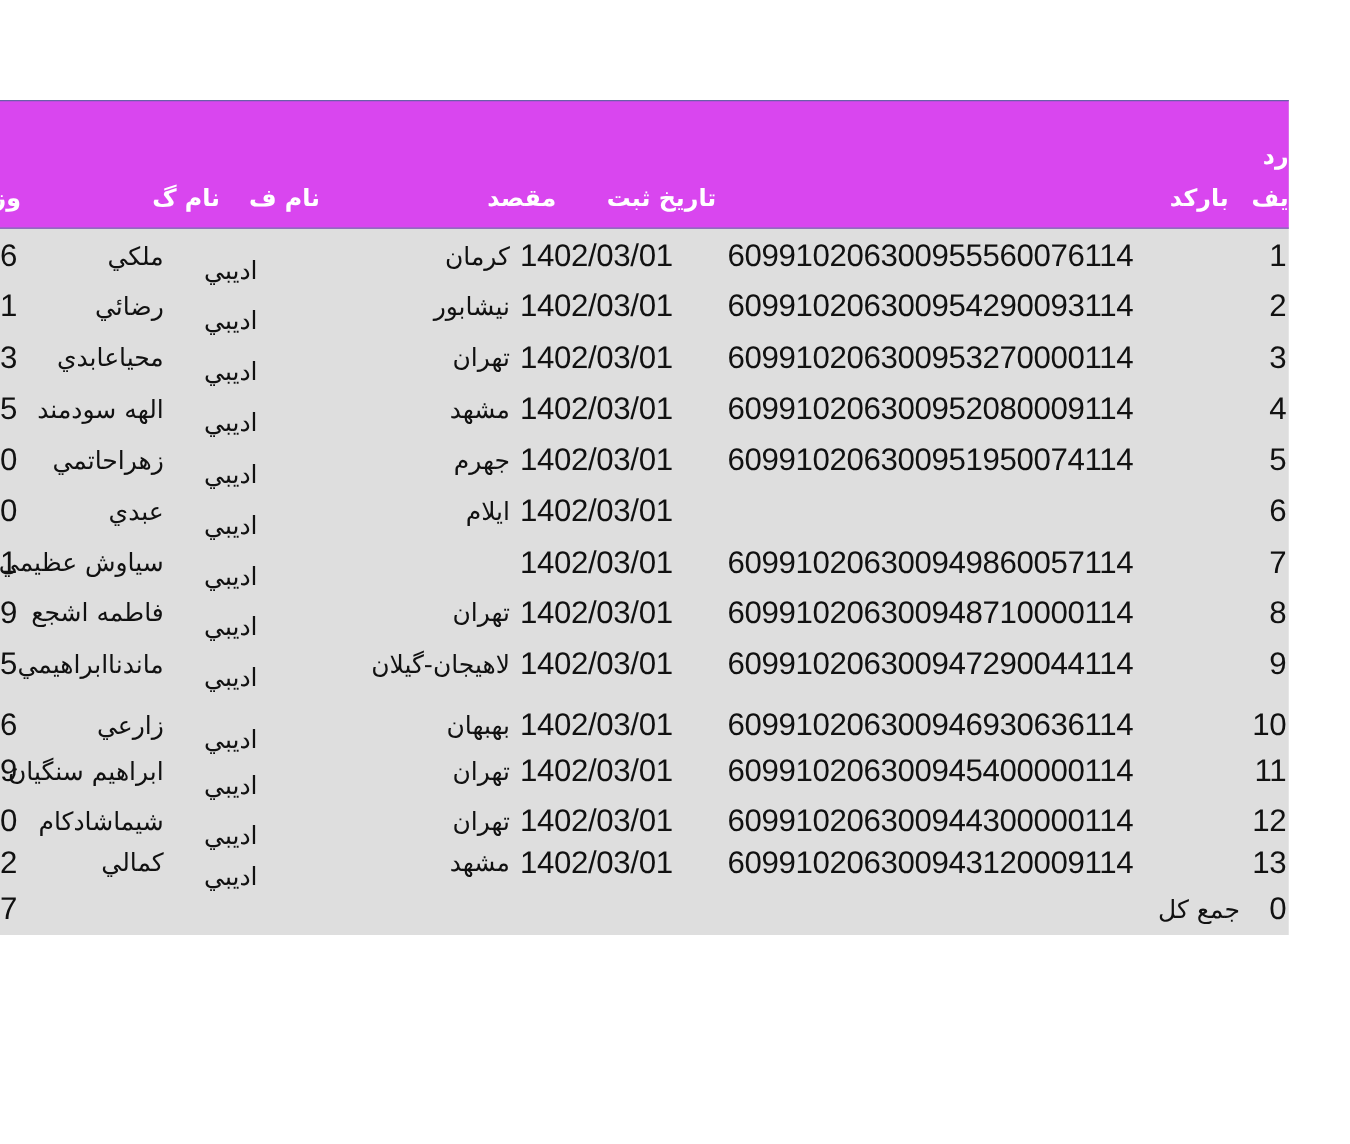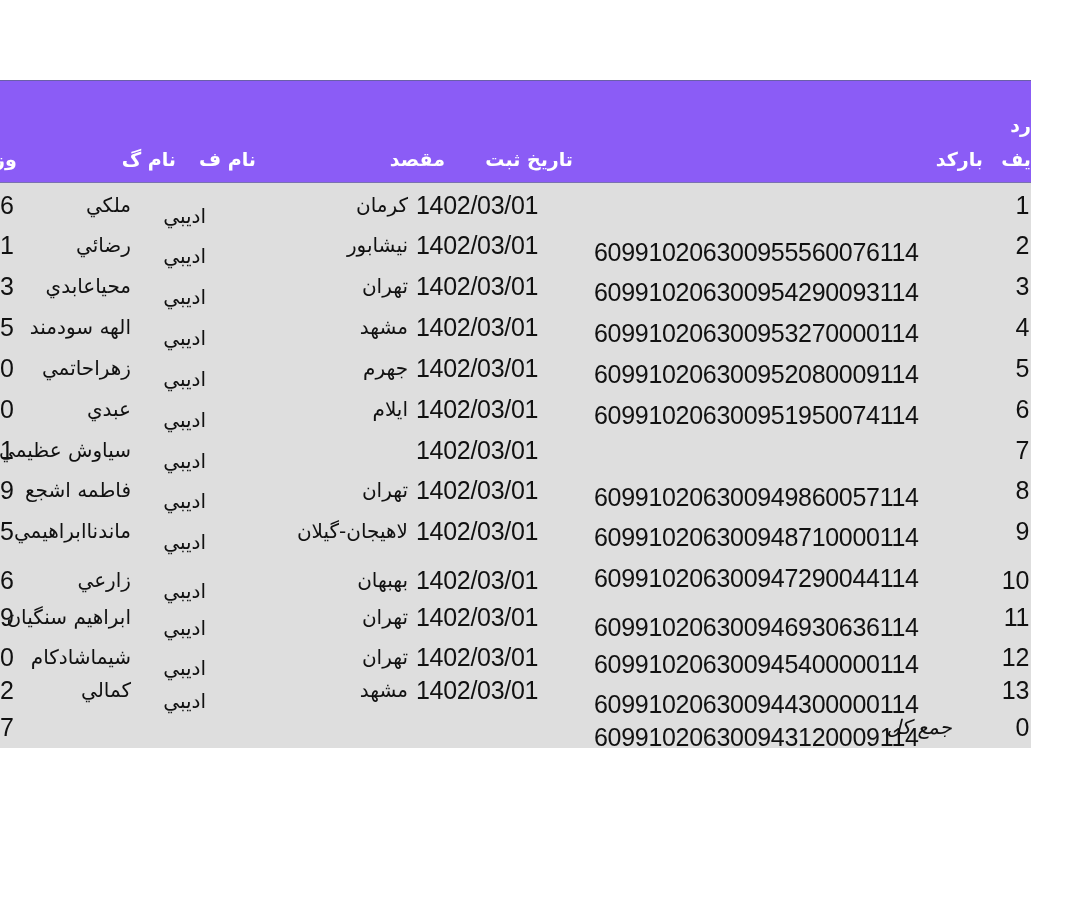--- a/index.html
+++ b/index.html
@@ -18,21 +18,21 @@
       width: 1031px;
       height: 668px;
       background: #dedede;
     }
     .header {
       position: absolute;
       left: 0;
       top: 0;
       width: 1031px;
       height: 103px;
-      background: #8b5cf6;
+      background: #d946ef;
       border-top: 1px solid #6a60a8;
       border-bottom: 1px solid #7a72b0;
       box-sizing: border-box;
     }
     .hcell {
       position: absolute;
       color: #ffffff;
       font-family: "DejaVu Sans", sans-serif;
       font-size: 19px;
       font-weight: bold;
@@ -60,27 +60,27 @@
       font-family: "Liberation Sans", sans-serif;
       font-size: 25px;
       letter-spacing: -0.3px;
     }
     .ar {
       font-family: "DejaVu Sans", sans-serif;
       font-size: 20px;
       direction: rtl;
     }
     .c-idx { right: 0; width: 60px; text-align: right; padding-right: 2px; }
-    .c-barcode { left: 594px; width: 345px; text-align: left; margin-top: 47px; }
+    .c-barcode { left: 582px; width: 345px; text-align: left; }
     .c-date { left: 416px; width: 140px; text-align: left; }
     .c-dest { right: 623px; width: 170px; text-align: right; }
     .c-fname { right: 825px; width: 80px; text-align: right; margin-top: 11px; }
     .c-lname { right: 900px; width: 170px; text-align: right; }
     .c-last { left: 0; width: 20px; text-align: left; }
-    .c-total-label { left: 872px; width: 80px; text-align: right; font-style: italic; }
+    .c-total-label { left: 912px; width: 80px; text-align: right; }
   </style>
 </head>
 <body>
 
 <div class="sheet">
 
   <div class="header">
     <span class="hcell" style="right:0; top:33px;">رد</span>
     <span class="hcell" style="right:0; top:67px;">يف</span>
     <span class="hcell" style="right:48px; top:67px;">باركد</span>

